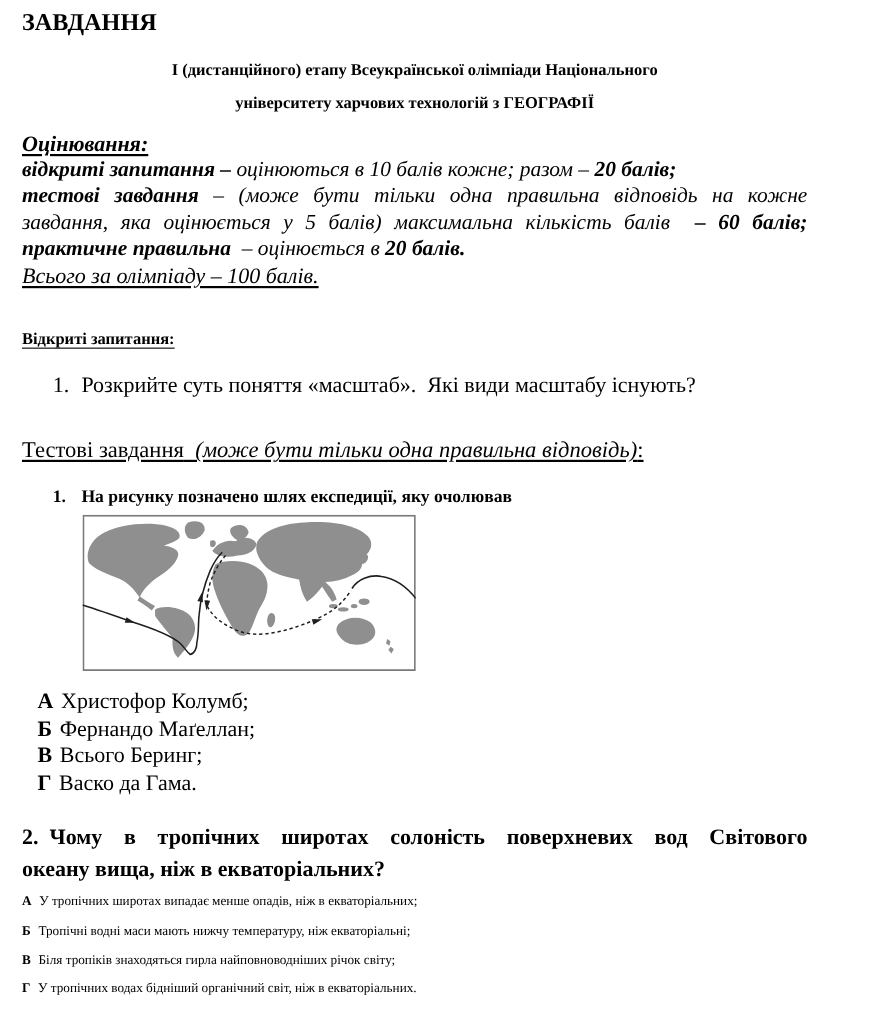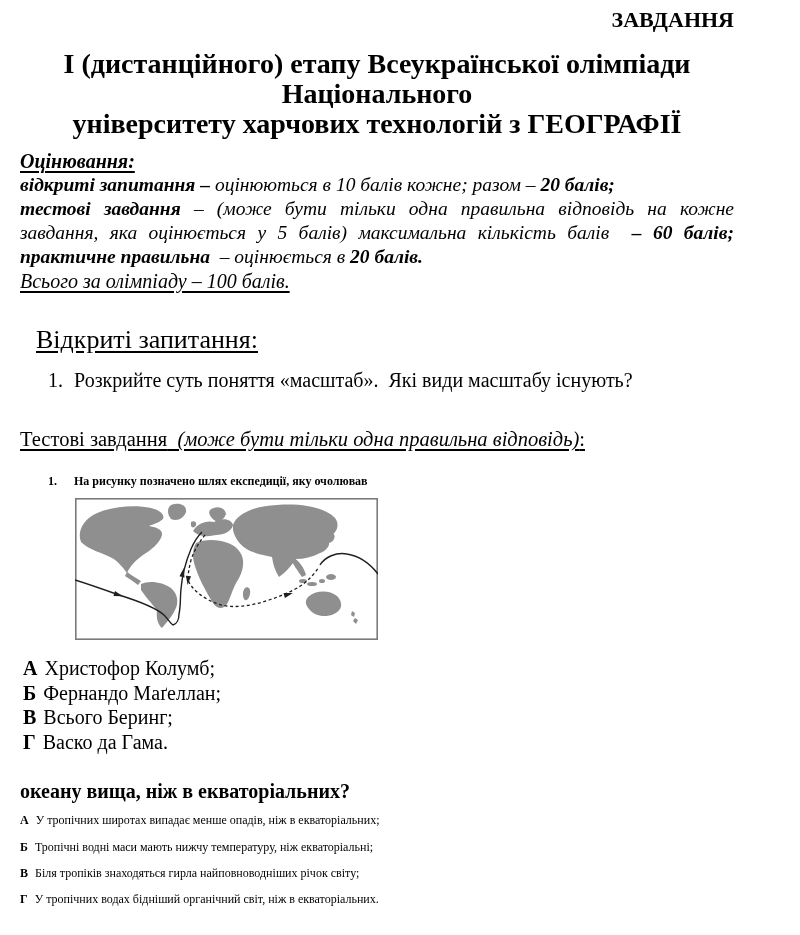--- a/index.html
+++ b/index.html
@@ -18,73 +18,73 @@
     background:#ffffff;
     color:var(--text);
     font-family:"Liberation Serif","DejaVu Serif",serif;
   }
   .u{text-decoration:underline;text-underline-offset:3px;}
   .nowrap{white-space:nowrap;}
 
   .title{
     margin:8px 0 0;
     font-size:22px;line-height:24px;
-    font-weight:bold;text-align:right;
+    font-weight:bold;text-align:left;
   }
   .subtitle{
     margin:17px 0 0;
-    font-size:28px;line-height:30px;
+    font-size:15px;line-height:30px;
     font-weight:bold;text-align:center;
   }
   .grading-heading{
     margin:10px 0 0;
     font-size:20px;line-height:24px;
     font-weight:bold;font-style:italic;text-align:left;
   }
   .grading{
     margin:0;font-size:19.5px;line-height:24px;font-style:italic;
   }
   .grading .gline b{font-weight:bold;}
   .just{text-align:justify;text-align-last:justify;}
   .total{
     margin:0;font-size:20px;line-height:24px;
     font-weight:normal;font-style:italic;
   }
   .open-heading{
-    margin:34px 16px 0;
-    font-size:26px;line-height:25px;font-weight:normal;
+    margin:34px 0 0;
+    font-size:15px;line-height:25px;font-weight:bold;
   }
   .open-list{margin:16px 0 0;font-size:20px;line-height:25px;}
   .open-item{margin-left:28px;white-space:nowrap;}
   .open-item .num{display:inline-block;width:26px;}
 
   .tests-heading{
     margin:33px 0 0;
     font-size:20.5px;line-height:26px;font-weight:normal;white-space:nowrap;
   }
   .tests-heading .note{font-style:italic;}
 
   .q-head{
     margin:17px 0 0;
-    font-size:12px;line-height:25px;font-weight:bold;white-space:nowrap;
+    font-size:16px;line-height:25px;font-weight:bold;white-space:nowrap;
   }
   .q-head{margin-left:28px;}
   .q-head .qnum{display:inline-block;width:26px;}
 
   .map-figure{
     margin:4px 0 0 55px;
     width:303px;height:142px;
   }
   .map-figure svg{display:block;width:303px;height:142px;}
   .land{fill:var(--map-land);stroke:none;}
   .route-solid{fill:none;stroke:var(--route);stroke-width:1.4;}
   .route-dashed{fill:none;stroke:var(--route);stroke-width:1.3;stroke-dasharray:3 2.6;}
   .arrow{fill:var(--route);}
 
-  .q1-options{margin:16px 3px 0;font-size:20px;line-height:24.6px;}
+  .q1-options{margin:16px 14px 0;font-size:20px;line-height:24.6px;}
   .q2-head{
     margin:23px 0 0;
     font-size:20px;line-height:29px;font-weight:bold;
   }
   .q2-head .qnum2{margin-right:10px;}
   .q2-options{margin:1px 0 0;font-size:12px;line-height:26.2px;}
   .opt{white-space:nowrap;}
   .opt .letter{font-weight:bold;margin-right:7px;}
 </style>
 </head>
@@ -152,20 +152,21 @@
   </div>
 
   <div class="q1-options">
     <div class="opt"><span class="letter">А</span><span>Христофор Колумб;</span></div>
     <div class="opt"><span class="letter">Б</span><span>Фернандо Маґеллан;</span></div>
     <div class="opt"><span class="letter">В</span><span>Всього Беринг;</span></div>
     <div class="opt"><span class="letter">Г</span><span>Васко да Гама.</span></div>
   </div>
 
   <div class="q2-head">
+    <div class="just"><span class="qnum2">2.</span><span>Чому в тропічних широтах солоність поверхневих вод Світового</span></div>
     <div class="nowrap">океану вища, ніж в екваторіальних?</div>
   </div>
 
   <div class="q2-options">
     <div class="opt"><span class="letter">А</span><span>У тропічних широтах випадає менше опадів, ніж в екваторіальних;</span></div>
     <div class="opt"><span class="letter">Б</span><span>Тропічні водні маси мають нижчу температуру, ніж екваторіальні;</span></div>
     <div class="opt"><span class="letter">В</span><span>Біля тропіків знаходяться гирла найповноводніших річок світу;</span></div>
     <div class="opt"><span class="letter">Г</span><span>У тропічних водах бідніший органічний світ, ніж в екваторіальних.</span></div>
   </div>
 

